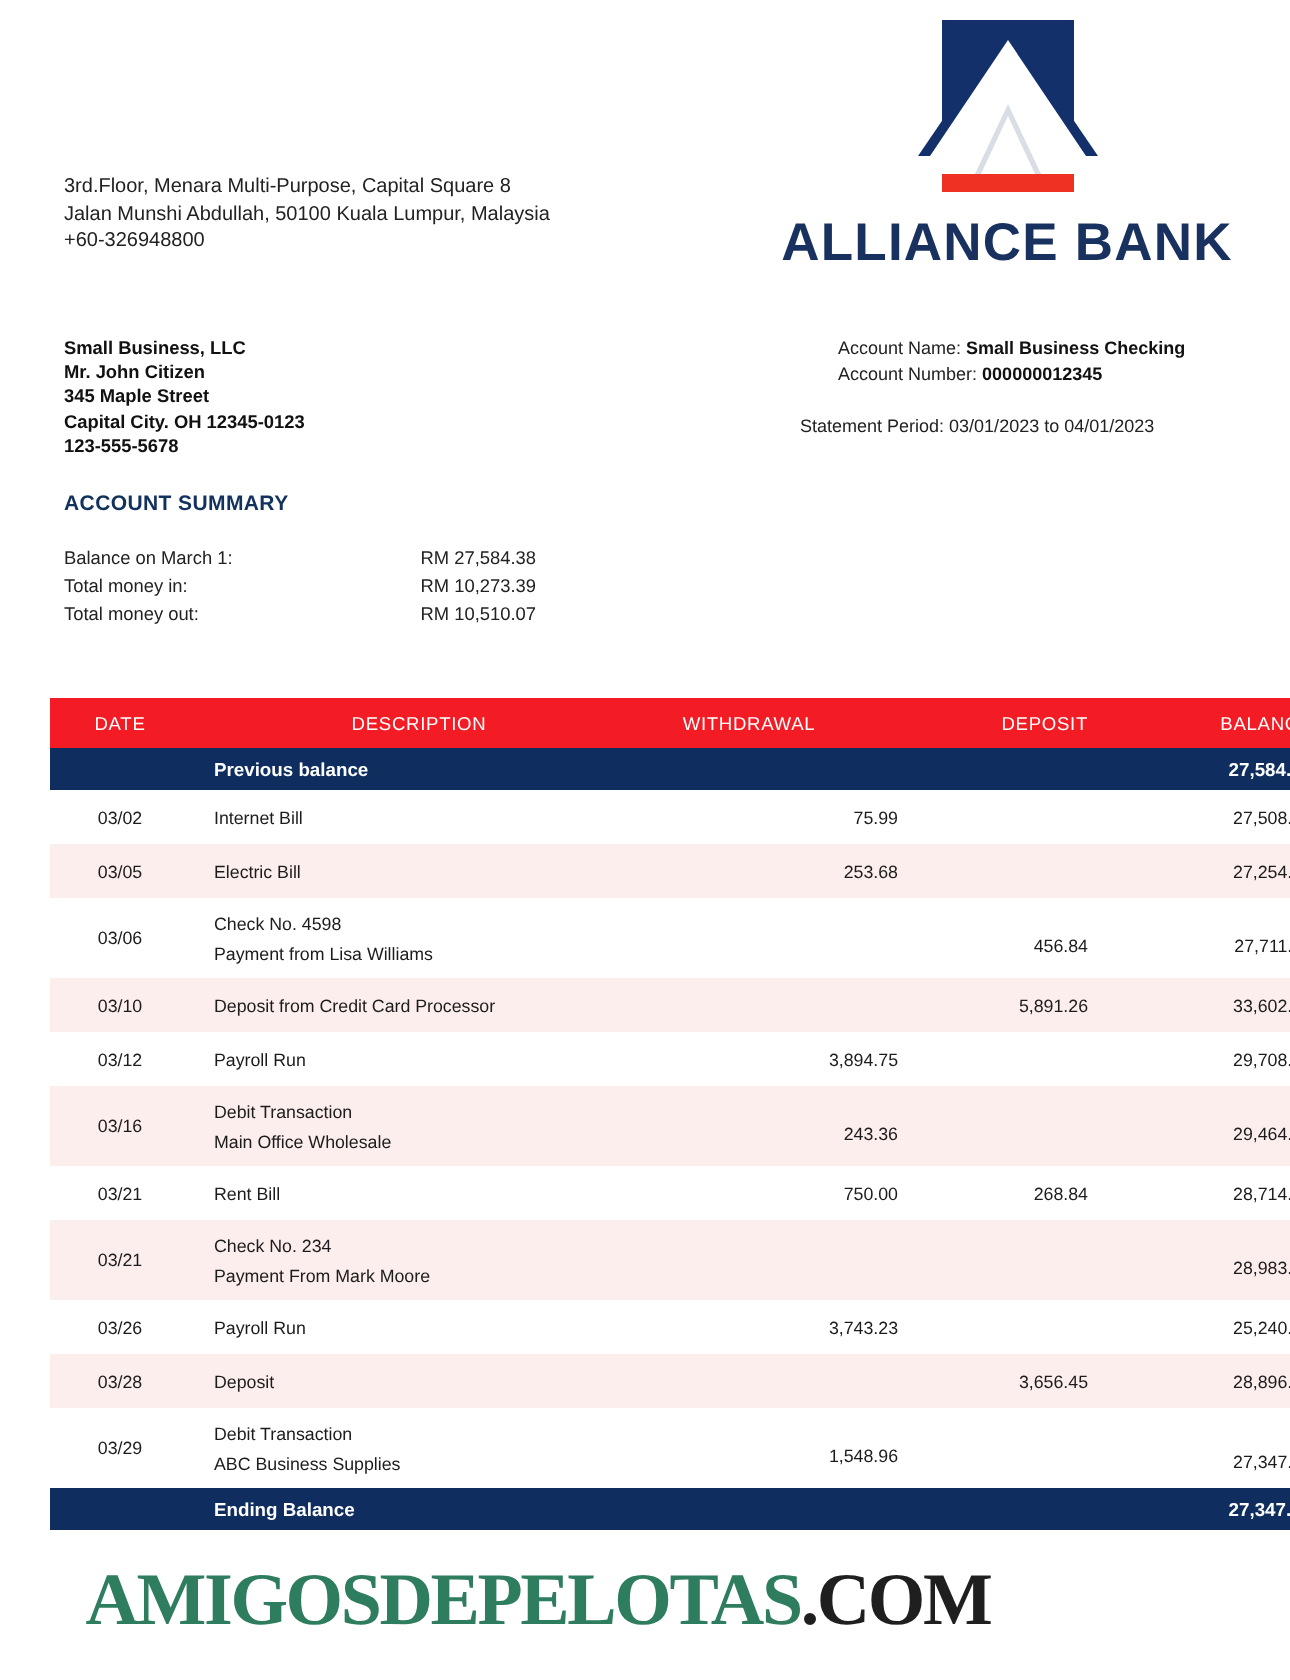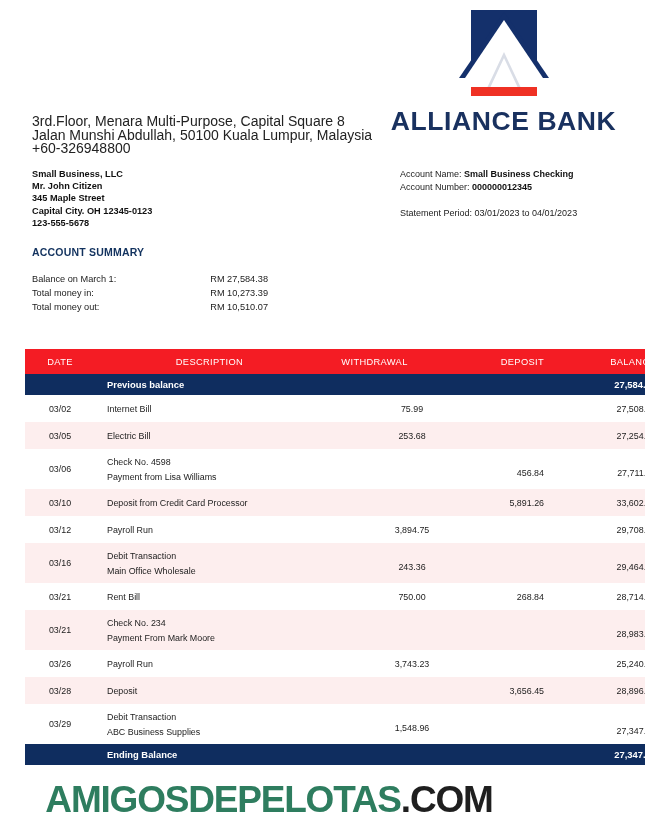--- a/index.html
+++ b/index.html
@@ -98,41 +98,41 @@
     font-weight: bold;
     letter-spacing: 0.6px;
     color: #19315f;
     white-space: nowrap;
   }
 
   
   .bank-address {
     position: absolute;
     left: 32px;
-    top: 115px;
-    font-size: 14px;
+    top: 87px;
+    font-size: 10px;
     line-height: 13.5px;
     color: #222222;
   }
 
   
   .customer-block {
     position: absolute;
     left: 32px;
     top: 168px;
     font-size: 9.2px;
     line-height: 12.2px;
     font-weight: bold;
     color: #111111;
   }
 
   
   .account-info {
     position: absolute;
-    left: 400px;
+    left: 419px;
     top: 168px;
     font-size: 9px;
     line-height: 13px;
     color: #222222;
   }
   .account-info .lbl { font-weight: normal; }
   .account-info .val { font-weight: bold; color: #111111; }
   .statement-period {
     position: absolute;
     left: 400px;
@@ -199,21 +199,21 @@
   .band-row td.b-bal  { padding-right: 10px !important; text-align: right; }
 
   .txn-row td {
     font-size: 8.9px;
     color: #1c1c1c;
   }
   .txn-row.alt { background: #fdeeee; }
   .txn-row.plain { background: #ffffff; }
   .td-date { text-align: center; vertical-align: middle; }
   .td-desc { padding-left: 12px !important; text-align: left; vertical-align: middle; }
-  .td-with { text-align: center; padding-left: 63px !important; vertical-align: top; padding-top: 8px !important; }
+  .td-with { text-align: right; padding-left: 63px !important; vertical-align: top; padding-top: 8px !important; }
   .td-dep  { text-align: right; padding-right: 12px !important; vertical-align: top; padding-top: 8px !important; }
   .td-bal  { text-align: right; padding-right: 10px !important; vertical-align: top; padding-top: 8px !important; }
 
   .txn-row.single .td-with,
   .txn-row.single .td-dep,
   .txn-row.single .td-bal { vertical-align: middle; padding-top: 0 !important; }
 
   .txn-row.lastrow .td-bal { vertical-align: bottom; padding-top: 0 !important; padding-bottom: 8px !important; }
 
   .desc-main { display: block; }
@@ -224,21 +224,21 @@
   .row-h1 { height: 27px; }
   .row-h2 { height: 40px; }
 
   
   .watermark {
     position: absolute;
     left: 0;
     top: 779px;
     width: 538px;
     text-align: center;
-    font-family: Liberation Sans, sans-serif;
+    font-family: Liberation Serif, serif;
     font-size: 37px;
     font-weight: bold;
     letter-spacing: -1.2px;
     white-space: nowrap;
   }
   .wm-a { color: #2e7d5f; }
   .wm-b { color: #1f1f1f; }
 </style>
 </head>
 <body>

